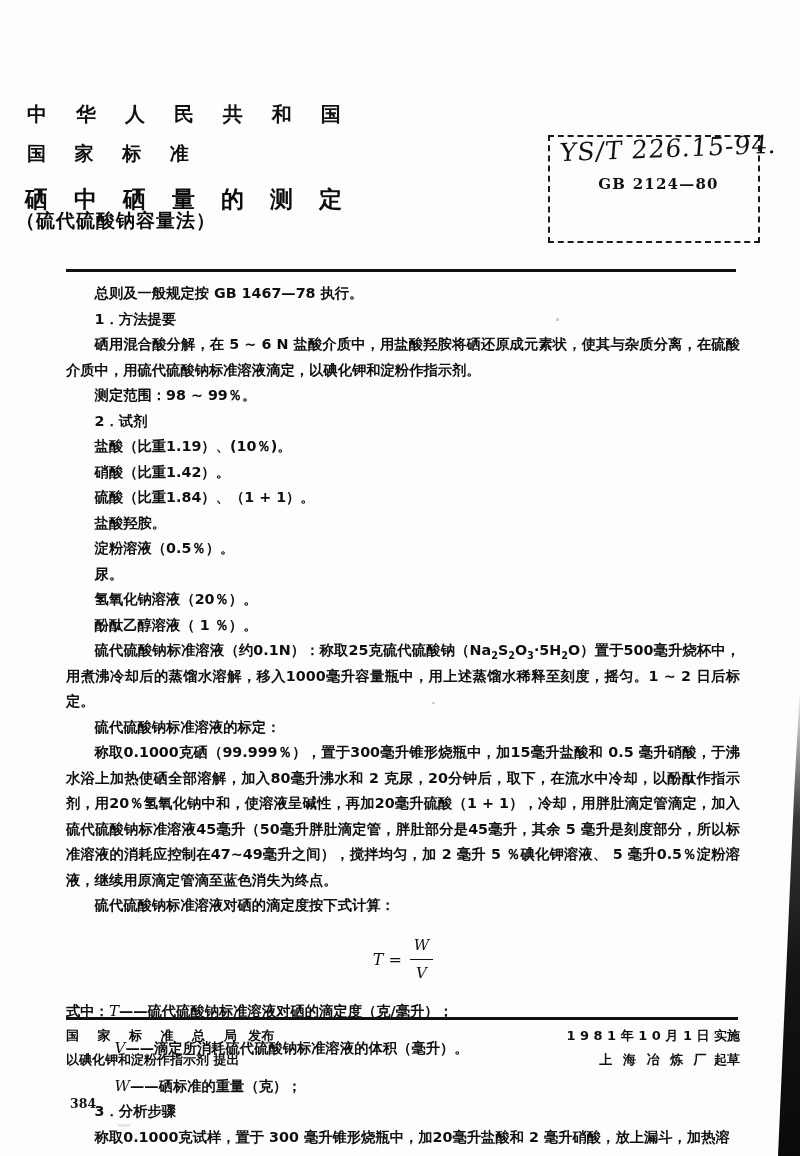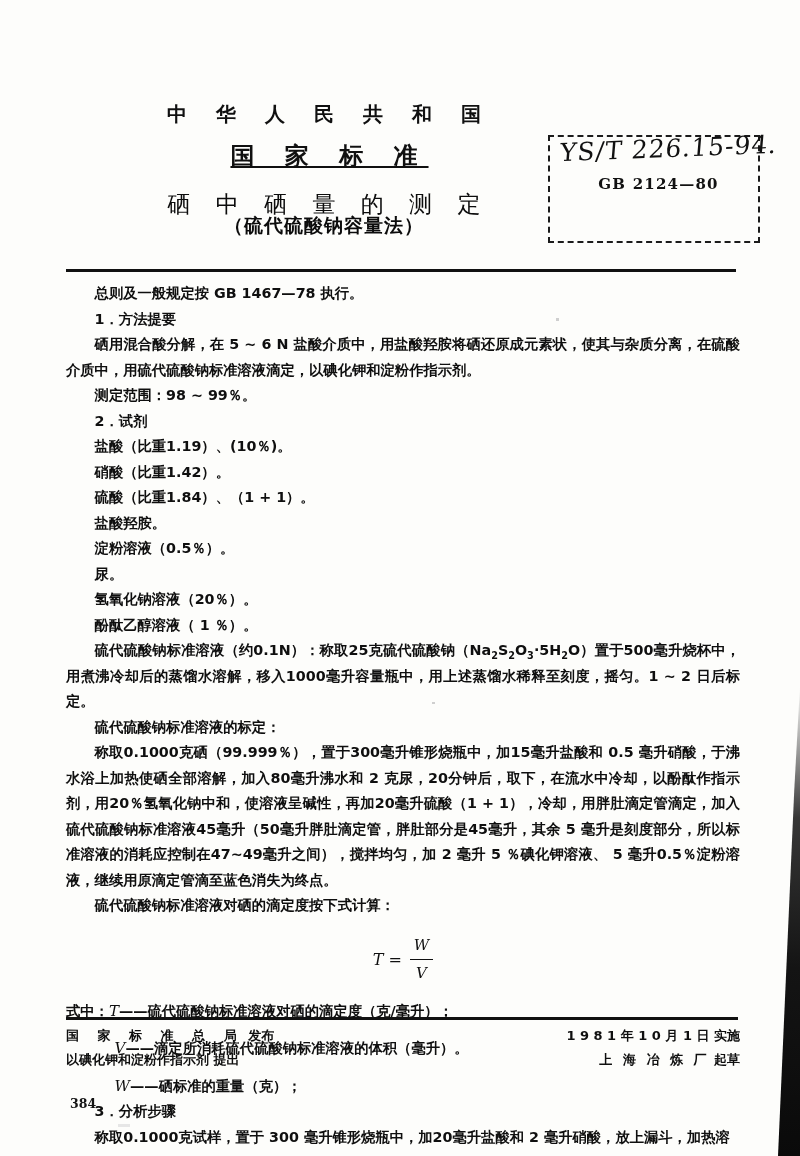--- a/index.html
+++ b/index.html
@@ -30,46 +30,45 @@
   }
   .scan-speck {
     position: absolute;
     background: #cfcfcf;
     pointer-events: none;
   }
 
   
   .masthead {
     position: absolute;
-    left: 4px;
+    left: 16px;
     top: 104px;
     width: 640px;
-    text-align: center;
+    text-align: left;
   }
   .nation-line {
     font-size: 20px;
     font-weight: bold;
     letter-spacing: 11px;
     color: #101010;
     text-indent: 11px;
     line-height: 1.0;
   }
   .standard-line {
-    font-size: 24px;
+    font-size: 19px;
     font-weight: bold;
     letter-spacing: 11px;
     color: #101010;
     text-indent: 11px;
     margin-top: 20px;
     line-height: 1.0;
-    text-decoration: underline;
   }
   .doc-title {
     font-size: 23px;
-    font-weight: normal;
+    font-weight: bold;
     letter-spacing: 9px;
     color: #0c0c0c;
     text-indent: 9px;
     margin-top: 25px;
     line-height: 1.0;
   }
   .doc-subtitle {
     font-size: 19px;
     font-weight: bold;
     letter-spacing: 1px;

